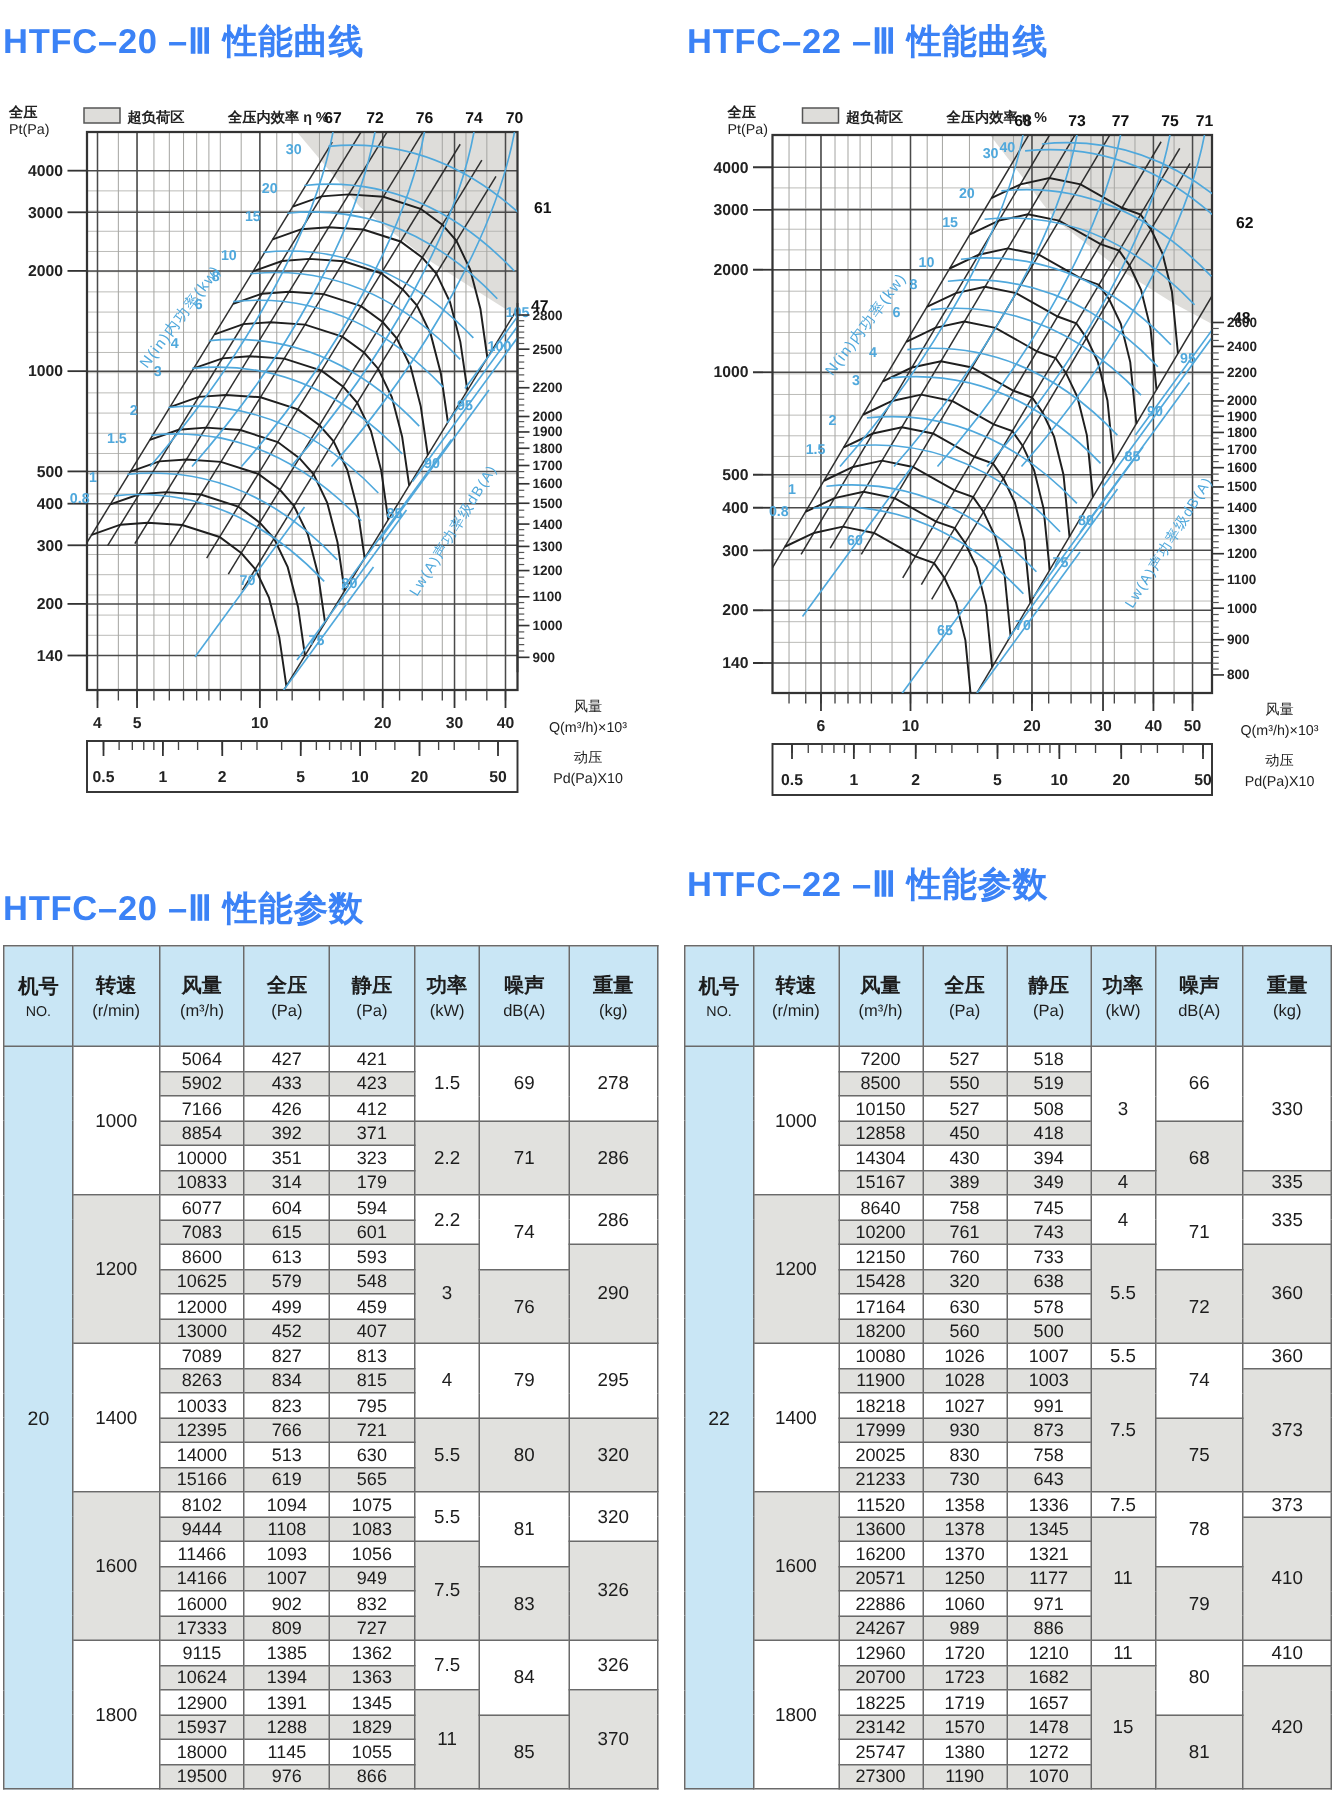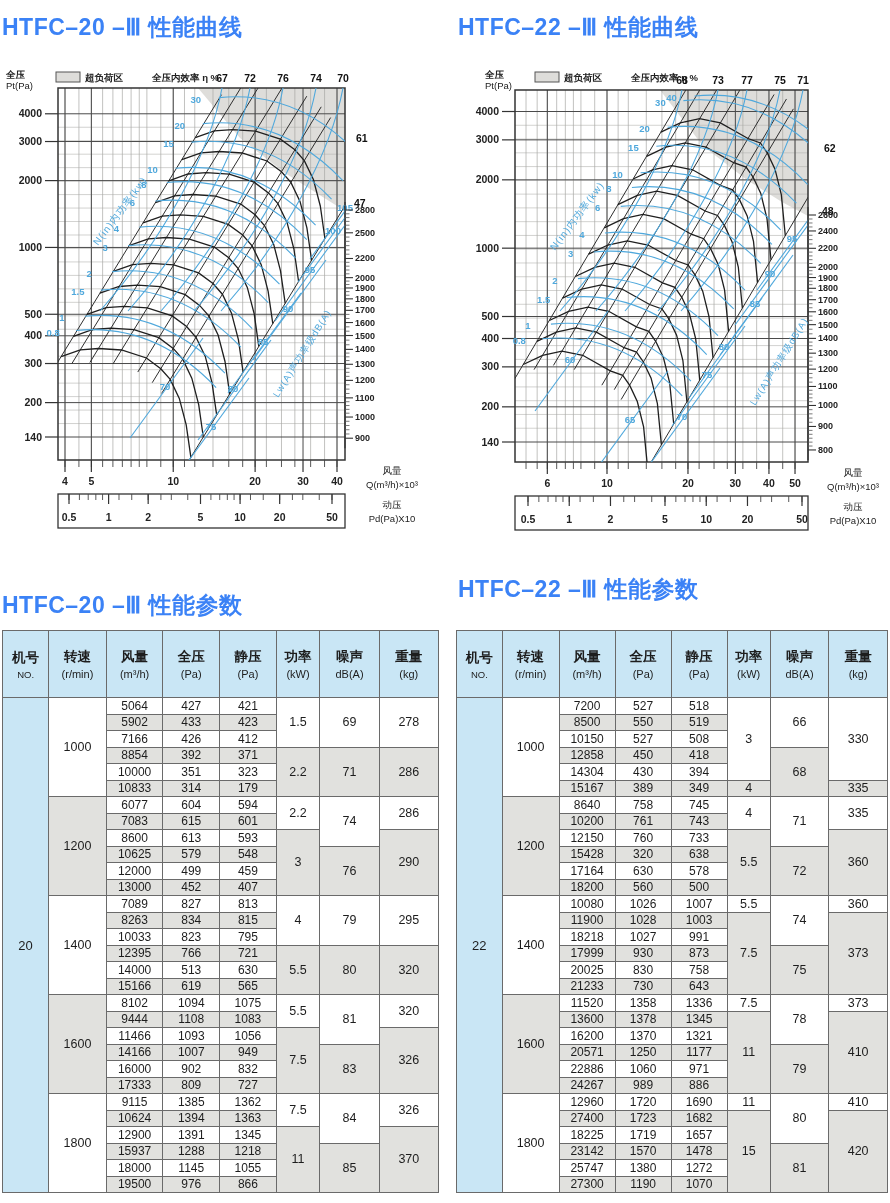--- a/index.html
+++ b/index.html
@@ -940,21 +940,21 @@
         <tr>
           <td>12900</td>
           <td>1391</td>
           <td>1345</td>
           <td class="seg g" rowspan="4">11</td>
           <td class="seg g" rowspan="4">370</td>
         </tr>
         <tr>
           <td class="g">15937</td>
           <td class="g">1288</td>
-          <td class="g">1218</td>
+          <td class="g">1829</td>
           <td class="seg g" rowspan="3">85</td>
         </tr>
         <tr>
           <td>18000</td>
           <td>1145</td>
           <td>1055</td>
         </tr>
         <tr>
           <td class="g">19500</td>
           <td class="g">976</td>
@@ -1158,27 +1158,27 @@
         </tr>
         <tr>
           <td class="g">24267</td>
           <td class="g">989</td>
           <td class="g">886</td>
         </tr>
         <tr>
           <td class="rpm" rowspan="6">1800</td>
           <td>12960</td>
           <td>1720</td>
-          <td>1690</td>
+          <td>1210</td>
           <td class="seg" rowspan="1">11</td>
           <td class="seg" rowspan="3">80</td>
           <td class="seg" rowspan="1">410</td>
         </tr>
         <tr>
-          <td class="g">27400</td>
+          <td class="g">20700</td>
           <td class="g">1723</td>
           <td class="g">1682</td>
           <td class="seg g" rowspan="5">15</td>
           <td class="seg g" rowspan="5">420</td>
         </tr>
         <tr>
           <td>18225</td>
           <td>1719</td>
           <td>1657</td>
         </tr>

